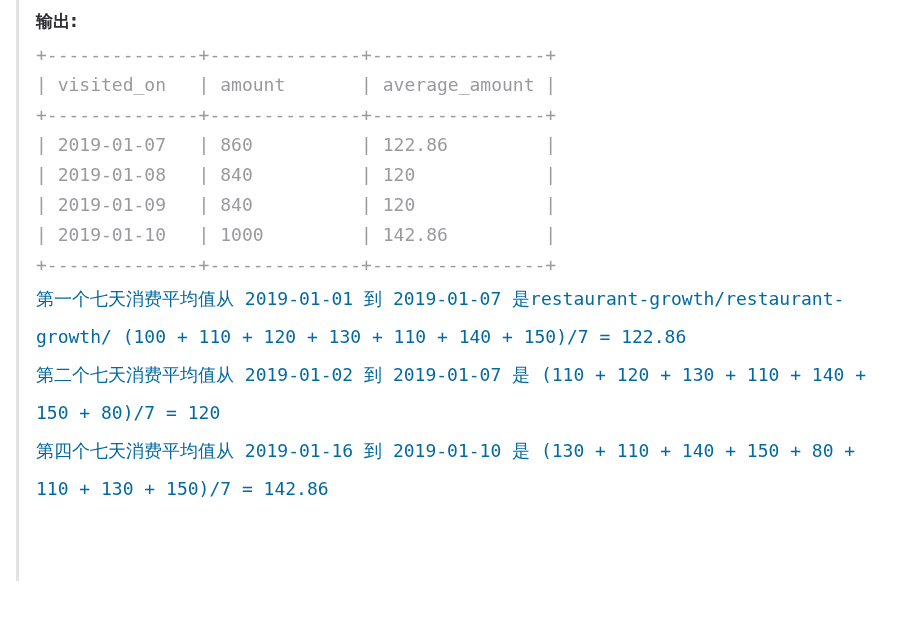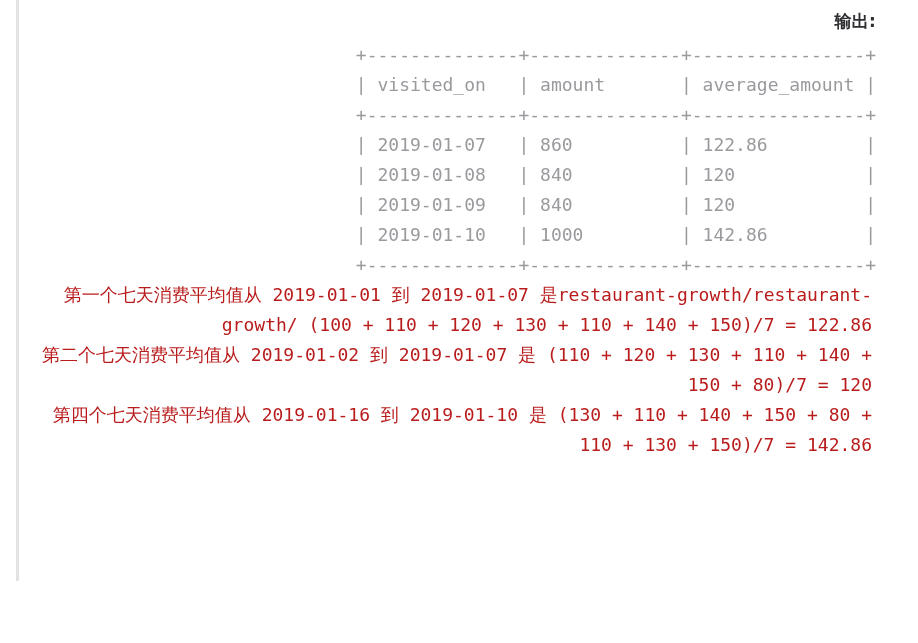--- a/index.html
+++ b/index.html
@@ -14,21 +14,20 @@
     font-family: "DejaVu Sans", sans-serif;
     -webkit-font-smoothing: antialiased;
   }
 
   
   #page {
     position: relative;
     width: 918px;
     height: 643px;
     box-sizing: border-box;
-    text-align: right;
   }
 
   #left-rule {
     position: absolute;
     left: 16px;
     top: -10px;
     width: 3px;
     height: 591px;
     background: #e3e3e5;
   }
@@ -74,22 +73,22 @@
     line-height: 30px;
     color: #9a9a9e;
     white-space: pre;
     letter-spacing: 0px;
   }
 
   p.explain-line {
     margin: 0;
     font-family: "DejaVu Sans Mono", monospace;
     font-size: 18px;
-    line-height: 30px;
-    color: #b91c1c;
+    line-height: 38px;
+    color: #0369a1;
     white-space: normal;
     word-break: break-word;
     max-width: 836px;
   }
 </style>
 </head>
 <body>
 
 <div id="page">
 

